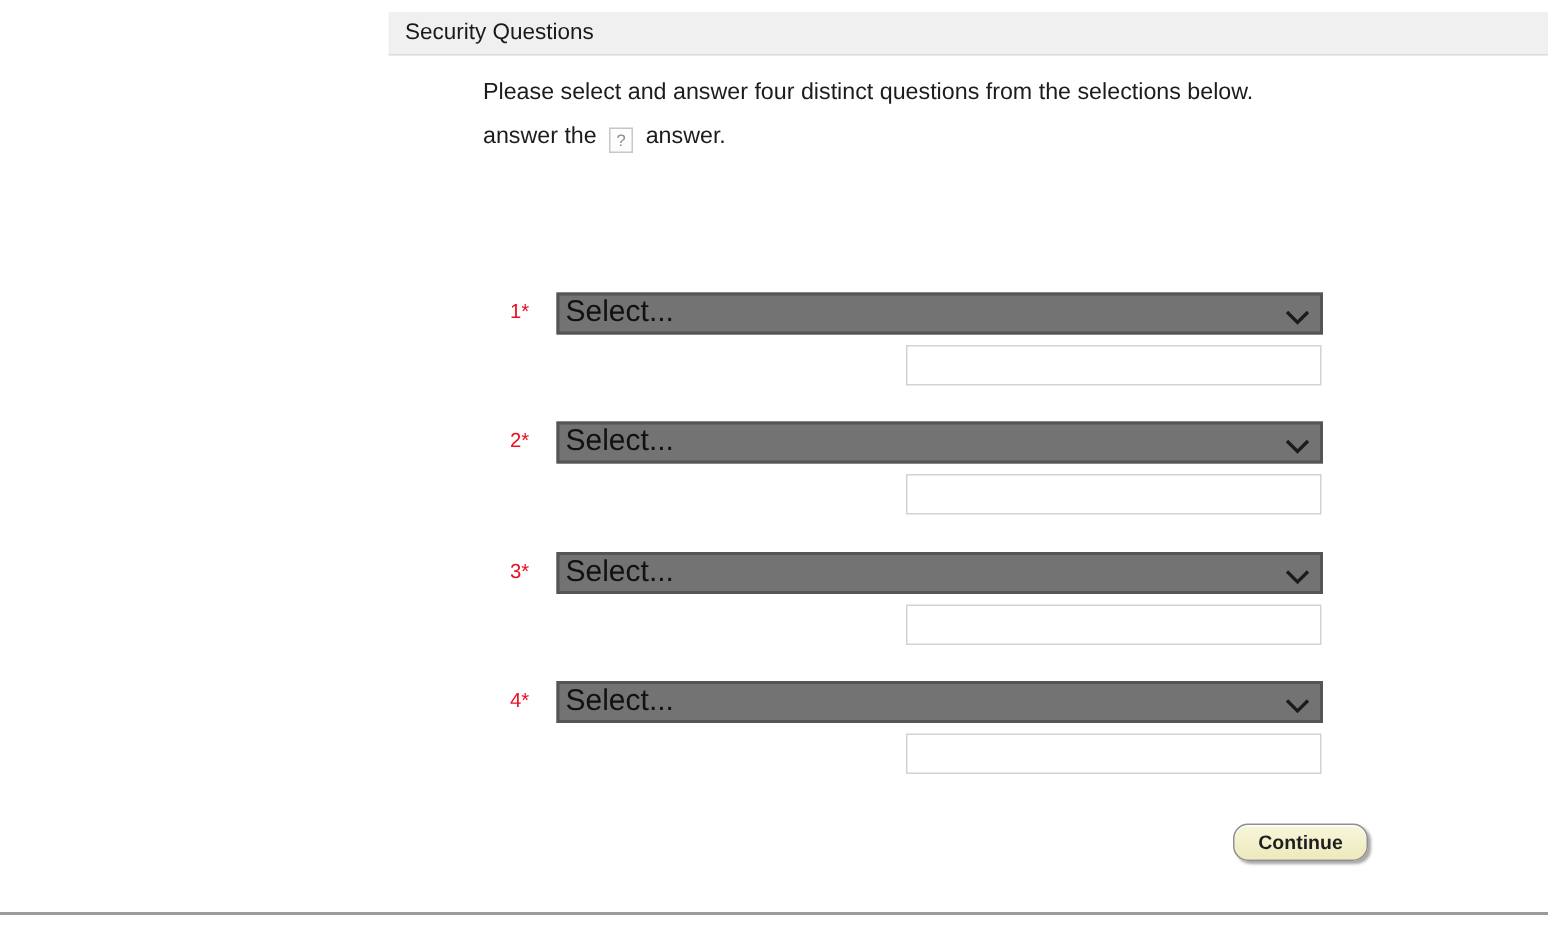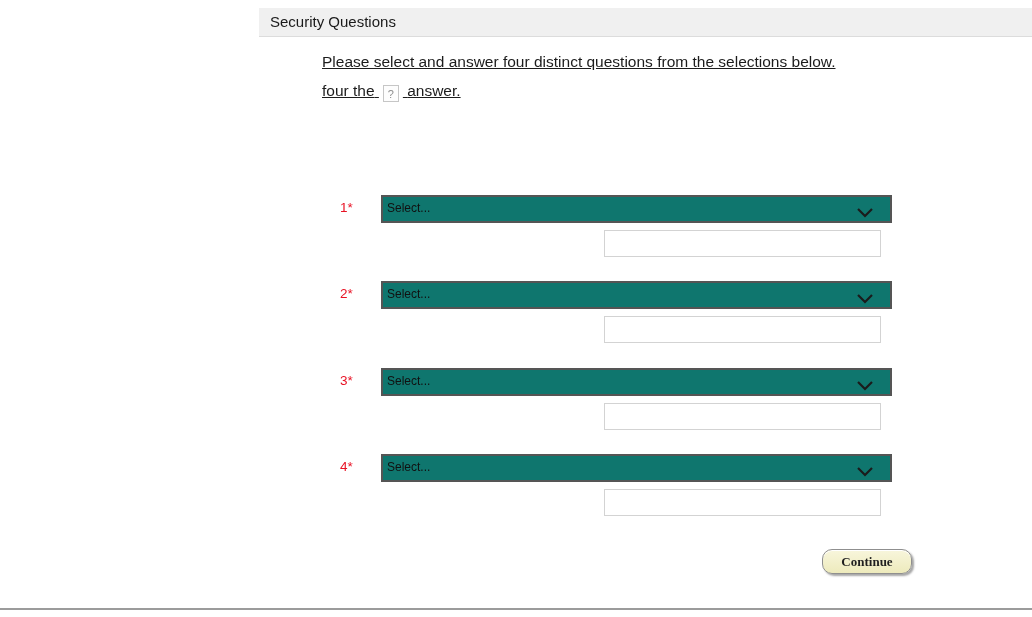--- a/index.html
+++ b/index.html
@@ -17,58 +17,58 @@
     position:absolute; left:11px; top:0; line-height:28px; font-size:15px; color:#1a1a1a;
   }
   .help-btn {
     position:absolute; right:6px; top:3px; width:20px; height:22px;
     background:#ffffff; border:2px solid #d2d2d2; outline:1px solid #bdbdbd;
     color:#1d66b0; font-size:14px; line-height:18px; text-align:center;
     font-family:"Liberation Sans", sans-serif; cursor:pointer; padding:0;
   }
   
   .instructions {
-    position:absolute; left:322px; top:47px; font-size:15.5px; line-height:29px; color:#1c1c1c;text-decoration:underline;
+    position:absolute; left:322px; top:47px; font-size:15.5px; line-height:29px; color:#1c1c1c;
   }
   .instructions .line { white-space:nowrap; }
   .inline-help {
     display:inline-block; width:16px; height:17px; margin:0 4px;
     border:1px solid #c6c6c6; background:#fdfdfd; color:#8d8d8d;
     font-size:11px; line-height:16px; text-align:center; vertical-align:-2px;
   }
   
   .q-row { position:absolute; left:0; width:1032px; height:70px; }
   .q-label {
     position:absolute; left:340px; top:5px; width:22px; text-align:left;
     color:#e81123; font-size:13.5px;
   }
   .q-select-wrap { position:absolute; left:371px; top:0; width:511px; height:28px; }
   .q-select {
-    width:100%; height:100%; background:#0f766e; color:#111111;
+    width:100%; height:100%; background:#737373; color:#111111;
     border:2px solid #555555; border-radius:0;
-    font-family:"Liberation Sans", sans-serif; font-size:12px;
+    font-family:"Liberation Sans", sans-serif; font-size:20px;
     padding:0 30px 2px 4px;
-    appearance:none;margin-left:10px; -webkit-appearance:none; -moz-appearance:none;
+    appearance:none; -webkit-appearance:none; -moz-appearance:none;
   }
   .chevron {
     position:absolute; right:9px; top:9px; width:16px; height:10px; pointer-events:none;
   }
   .q-input {
     position:absolute; left:604px; top:35px; width:277px; height:27px;
     border:1px solid #d3d3d3; background:#ffffff;
     font-family:"Liberation Sans", sans-serif; font-size:14px; padding:0 4px;
   }
   .row-1 { top:195px; } .row-2 { top:281px; } .row-3 { top:368px; } .row-4 { top:454px; }
   
   .continue-btn {
     position:absolute; left:822px; top:549px; width:90px; height:25px;
     border:1px solid #8f8f8f; border-radius:10px;
     background:linear-gradient(#f8f6dc, #edeabc);
     box-shadow:2px 2px 2px rgba(0,0,0,0.35), inset 0 1px 0 #ffffff;
-    font-family:Liberation Serif, serif; font-weight:bold; font-size:13px; color:#1f1f1f;
+    font-family:Liberation Sans, sans-serif; font-weight:bold; font-size:13px; color:#1f1f1f;
     cursor:pointer;
   }
   
   .bottom-rule {
     position:absolute; left:0; top:608px; width:1032px; height:2px; background:#9b9b9b;
   }
 </style>
 </head>
 <body>
 
@@ -77,21 +77,21 @@
   <div class="header-bar">
     <span class="header-title">Security Questions</span>
     <button class="help-btn">
       <span>?</span>
     </button>
   </div>
 
   <div class="instructions">
     <div class="line">Please select and answer four distinct questions from the selections below.</div>
     <div class="line">
-      <span>four the</span>
+      <span>answer the</span>
       <span class="inline-help">?</span>
       <span>answer.</span>
     </div>
   </div>
 
   <div class="q-row row-1">
     <span class="q-label">1*</span>
     <div class="q-select-wrap">
       <select class="q-select">
         <option>Select...</option>

